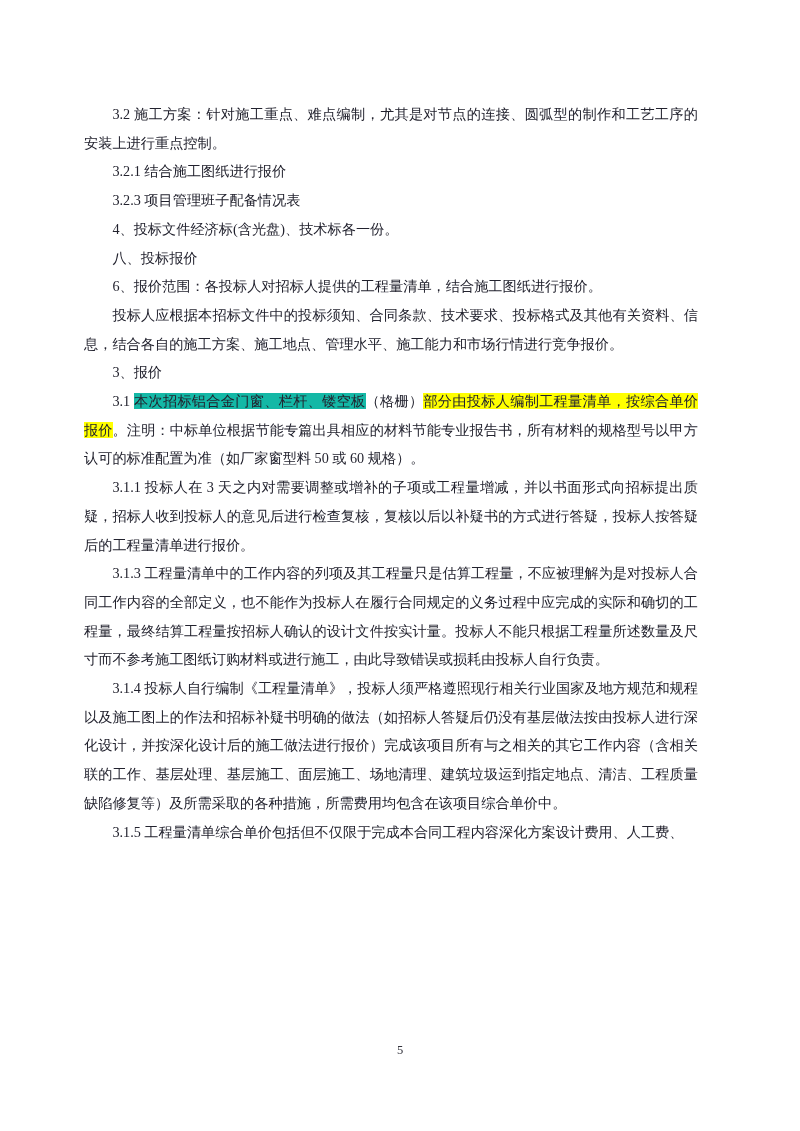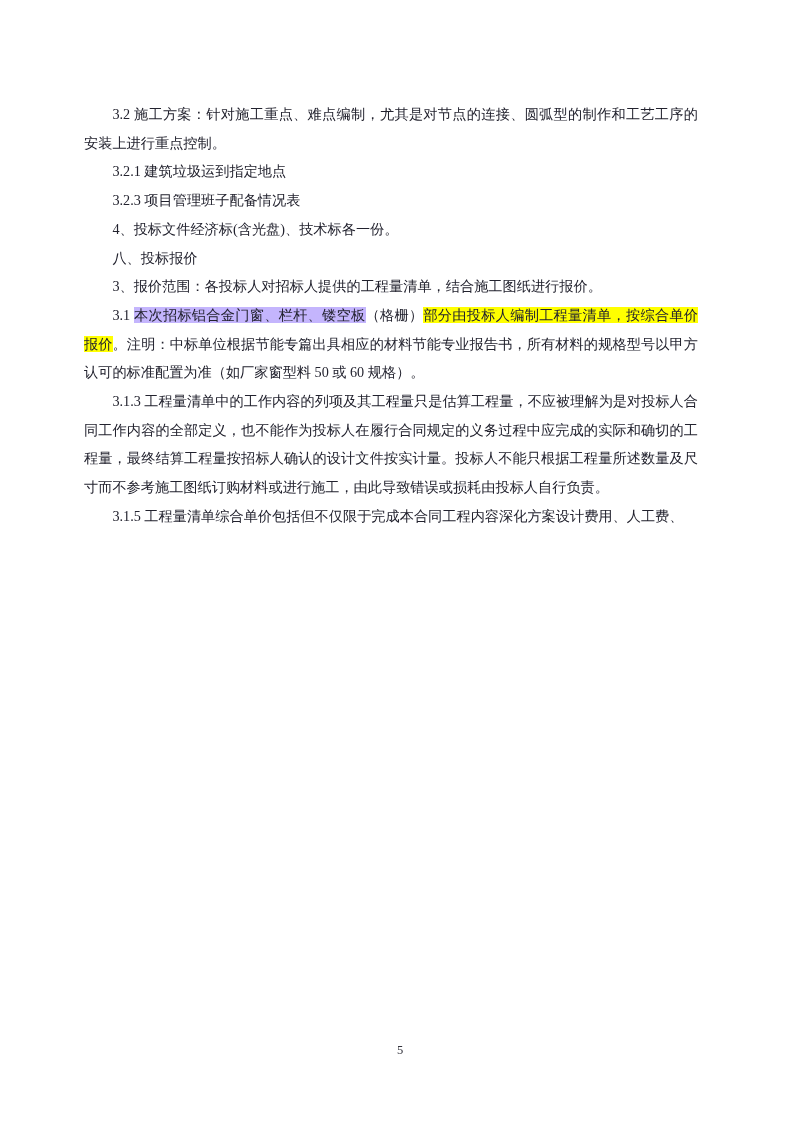--- a/index.html
+++ b/index.html
@@ -46,25 +46,29 @@
     font-size: 12.5px;
     line-height: 16px;
   }
 </style>
 </head>
 <body>
 
 <div class="page">
   <main class="doc-body" style="color: rgb(34, 34, 46);">
       <p class="para"><span class="seg">3.2 施工方案：针对施工重点、难点编制，尤其是对节点的连接、圆弧型的制作和工艺工序的安装上进行重点控制。</span></p>
-      <p class="para"><span class="seg">3.2.1 建筑垃圾运到指定地点</span></p>
+      <p class="para"><span class="seg">3.2.1 结合施工图纸进行报价</span></p>
       <p class="para"><span class="seg">3.2.3 项目管理班子配备情况表</span></p>
       <p class="para"><span class="seg">4、投标文件经济标(含光盘)、技术标各一份。</span></p>
       <p class="para bold"><span class="seg">八、投标报价</span></p>
-      <p class="para"><span class="seg">3、报价范围：各投标人对招标人提供的工程量清单，结合施工图纸进行报价。</span></p>
-      <p class="para"><span class="seg">3.1 </span><span class="seg hl" style="background: #c4b5fd;">本次招标铝合金门窗、栏杆、镂空板</span><span class="seg">（格栅）</span><span class="seg hl" style="background: rgb(255, 255, 0);">部分由投标人编制工程量清单，按综合单价报价</span><span class="seg">。注明：中标单位根据节能专篇出具相应的材料节能专业报告书，所有材料的规格型号以甲方认可的标准配置为准（如厂家窗型料 50 或 60 规格）。</span></p>
+      <p class="para"><span class="seg">6、报价范围：各投标人对招标人提供的工程量清单，结合施工图纸进行报价。</span></p>
+      <p class="para"><span class="seg">投标人应根据本招标文件中的投标须知、合同条款、技术要求、投标格式及其他有关资料、信息，结合各自的施工方案、施工地点、管理水平、施工能力和市场行情进行竞争报价。</span></p>
+      <p class="para"><span class="seg">3、报价</span></p>
+      <p class="para"><span class="seg">3.1 </span><span class="seg hl" style="background: #14b8a6;">本次招标铝合金门窗、栏杆、镂空板</span><span class="seg">（格栅）</span><span class="seg hl" style="background: rgb(255, 255, 0);">部分由投标人编制工程量清单，按综合单价报价</span><span class="seg">。注明：中标单位根据节能专篇出具相应的材料节能专业报告书，所有材料的规格型号以甲方认可的标准配置为准（如厂家窗型料 50 或 60 规格）。</span></p>
+      <p class="para"><span class="seg">3.1.1 投标人在 3 天之内对需要调整或增补的子项或工程量增减，并以书面形式向招标提出质疑，招标人收到投标人的意见后进行检查复核，复核以后以补疑书的方式进行答疑，投标人按答疑后的工程量清单进行报价。</span></p>
       <p class="para"><span class="seg">3.1.3 工程量清单中的工作内容的列项及其工程量只是估算工程量，不应被理解为是对投标人合同工作内容的全部定义，也不能作为投标人在履行合同规定的义务过程中应完成的实际和确切的工程量，最终结算工程量按招标人确认的设计文件按实计量。投标人不能只根据工程量所述数量及尺寸而不参考施工图纸订购材料或进行施工，由此导致错误或损耗由投标人自行负责。</span></p>
+      <p class="para"><span class="seg">3.1.4 投标人自行编制《工程量清单》，投标人须严格遵照现行相关行业国家及地方规范和规程以及施工图上的作法和招标补疑书明确的做法（如招标人答疑后仍没有基层做法按由投标人进行深化设计，并按深化设计后的施工做法进行报价）完成该项目所有与之相关的其它工作内容（含相关联的工作、基层处理、基层施工、面层施工、场地清理、建筑垃圾运到指定地点、清洁、工程质量缺陷修复等）及所需采取的各种措施，所需费用均包含在该项目综合单价中。</span></p>
       <p class="para"><span class="seg">3.1.5 工程量清单综合单价包括但不仅限于完成本合同工程内容深化方案设计费用、人工费、</span></p>
     </main>
   <div class="page-footer">
     <span>5</span>
   </div>
 </div>
 
 </body></html>

